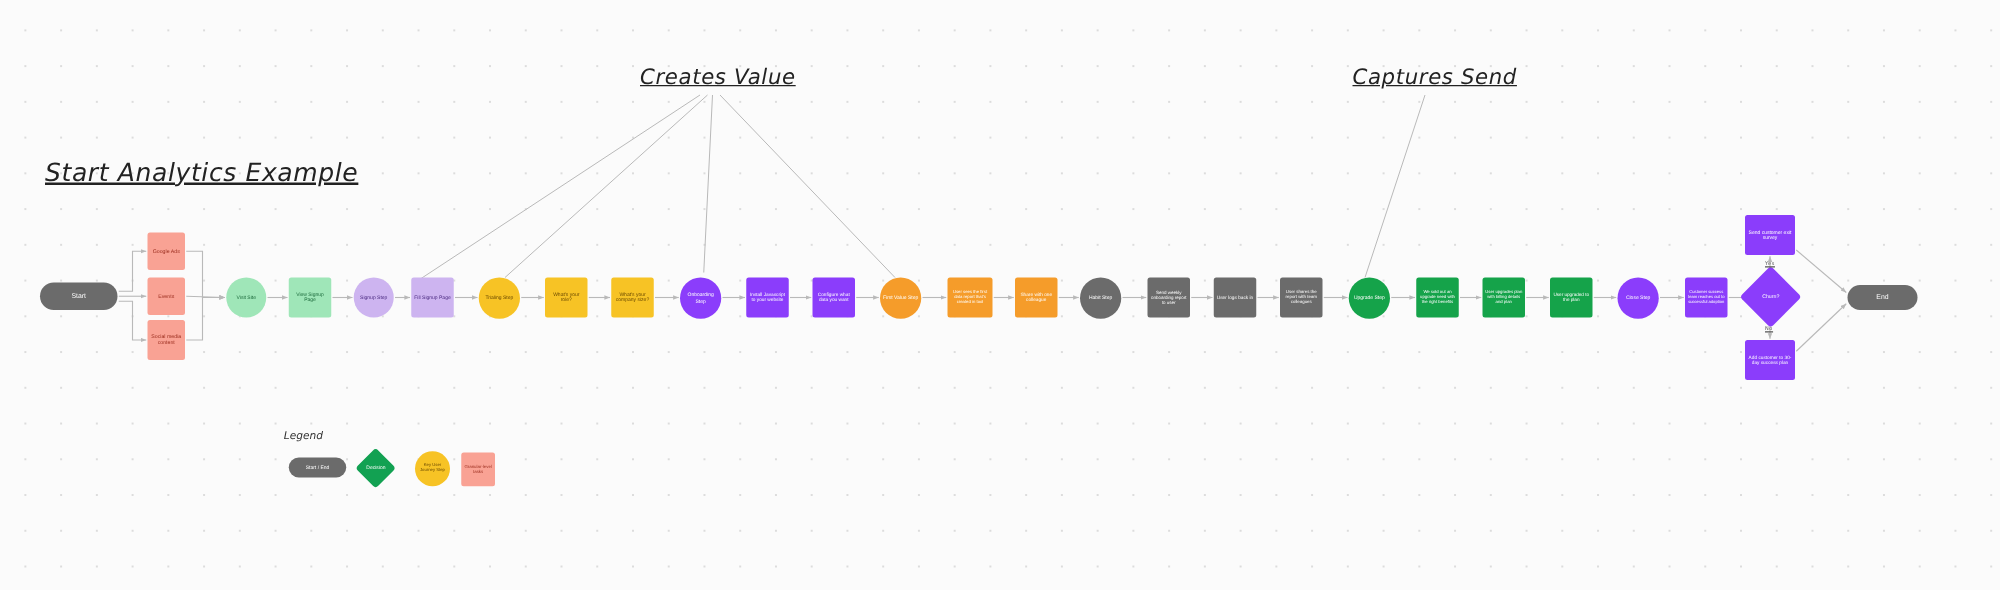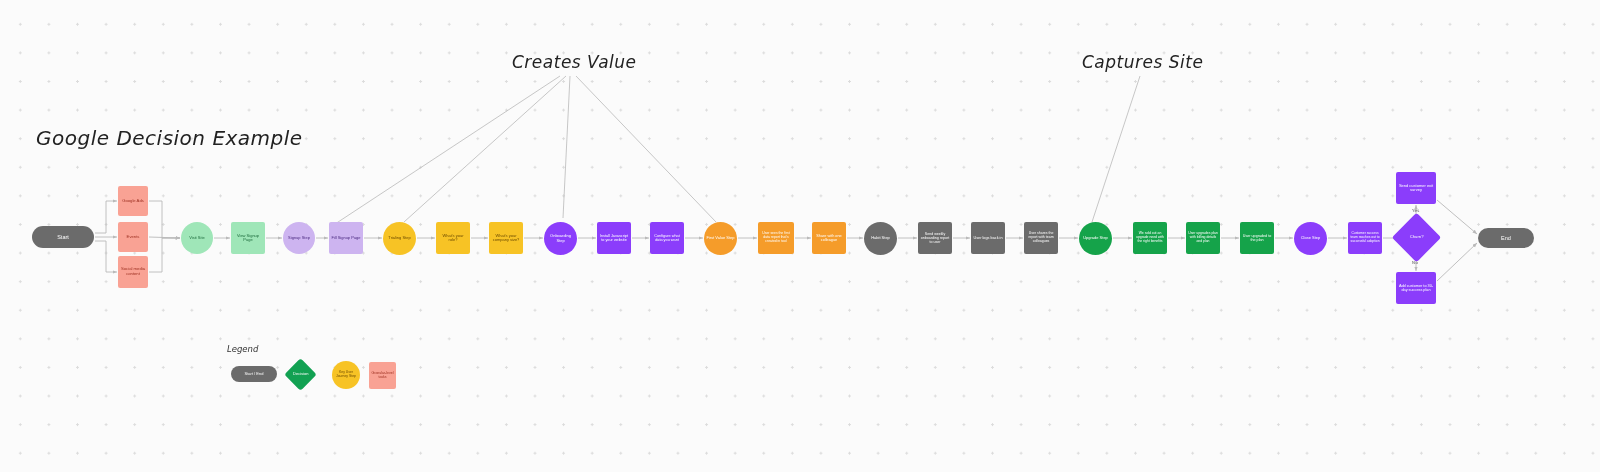--- a/index.html
+++ b/index.html
@@ -26,21 +26,21 @@
   .node span{display:block;width:100%;}
 
   .rect{border-radius:2px;}
   .circle{border-radius:50%;}
   .stadium{border-radius:999px;}
   .diamond{transform:rotate(45deg);border-radius:3px;}
   .diamond span{transform:rotate(-45deg);}
 
   
   .annot{position:absolute;color:#222;font-family:"DejaVu Sans", sans-serif;
-         letter-spacing:.5px;white-space:nowrap;}
+         letter-spacing:.5px;white-space:nowrap;text-decoration:underline;}
   .title-annot{font-size:20px;font-style:italic;font-weight:400;}
   .callout-annot{font-size:17px;font-style:italic;}
 
   .legend-title{position:absolute;font-size:8.5px;font-style:italic;color:#333;
                 font-family:"DejaVu Sans", sans-serif;}
 </style>
 </head>
 <body>
 
 <div id="canvas">
@@ -95,23 +95,23 @@
     <g fill="none" stroke="#b9b9b9" stroke-width="0.8">
       <path d="M560,76 L332,226"></path>
       <path d="M566,76 L404,222"></path>
       <path d="M570,76 L563,218"></path>
       <path d="M576,76 L716,222"></path>
       <path d="M1140,76 L1092,222"></path>
     </g>
   </svg>
 
   <div class="layer">
-    <div class="annot title-annot" style="left:36px;top:126px;">Google Decision Example</div>
+    <div class="annot title-annot" style="left:36px;top:126px;">Start Analytics Example</div>
     <div class="annot callout-annot" id="annot-0" style="left: 512px; top: 52px;">Creates Value</div>
-    <div class="annot callout-annot" id="annot-1" style="left: 1082px; top: 52px;">Captures Site</div>
+    <div class="annot callout-annot" id="annot-1" style="left: 1082px; top: 52px;">Captures Send</div>
   </div>
 
   <div class="layer" id="node-layer">
       <div class="node stadium" style="left: 32px; top: 226px; width: 62px; height: 22px; background: rgb(107, 107, 107); color: rgb(255, 255, 255); font-size: 5.5px;">
         <span>Start</span>
       </div>
       <div class="node rect" style="left: 118px; top: 186px; width: 30px; height: 30px; background: rgb(249, 162, 148); color: rgb(156, 47, 32); font-size: 4.2px;">
         <span>Google Ads</span>
       </div>
       <div class="node rect" style="left: 118px; top: 222px; width: 30px; height: 30px; background: rgb(249, 162, 148); color: rgb(156, 47, 32); font-size: 4.2px;">

